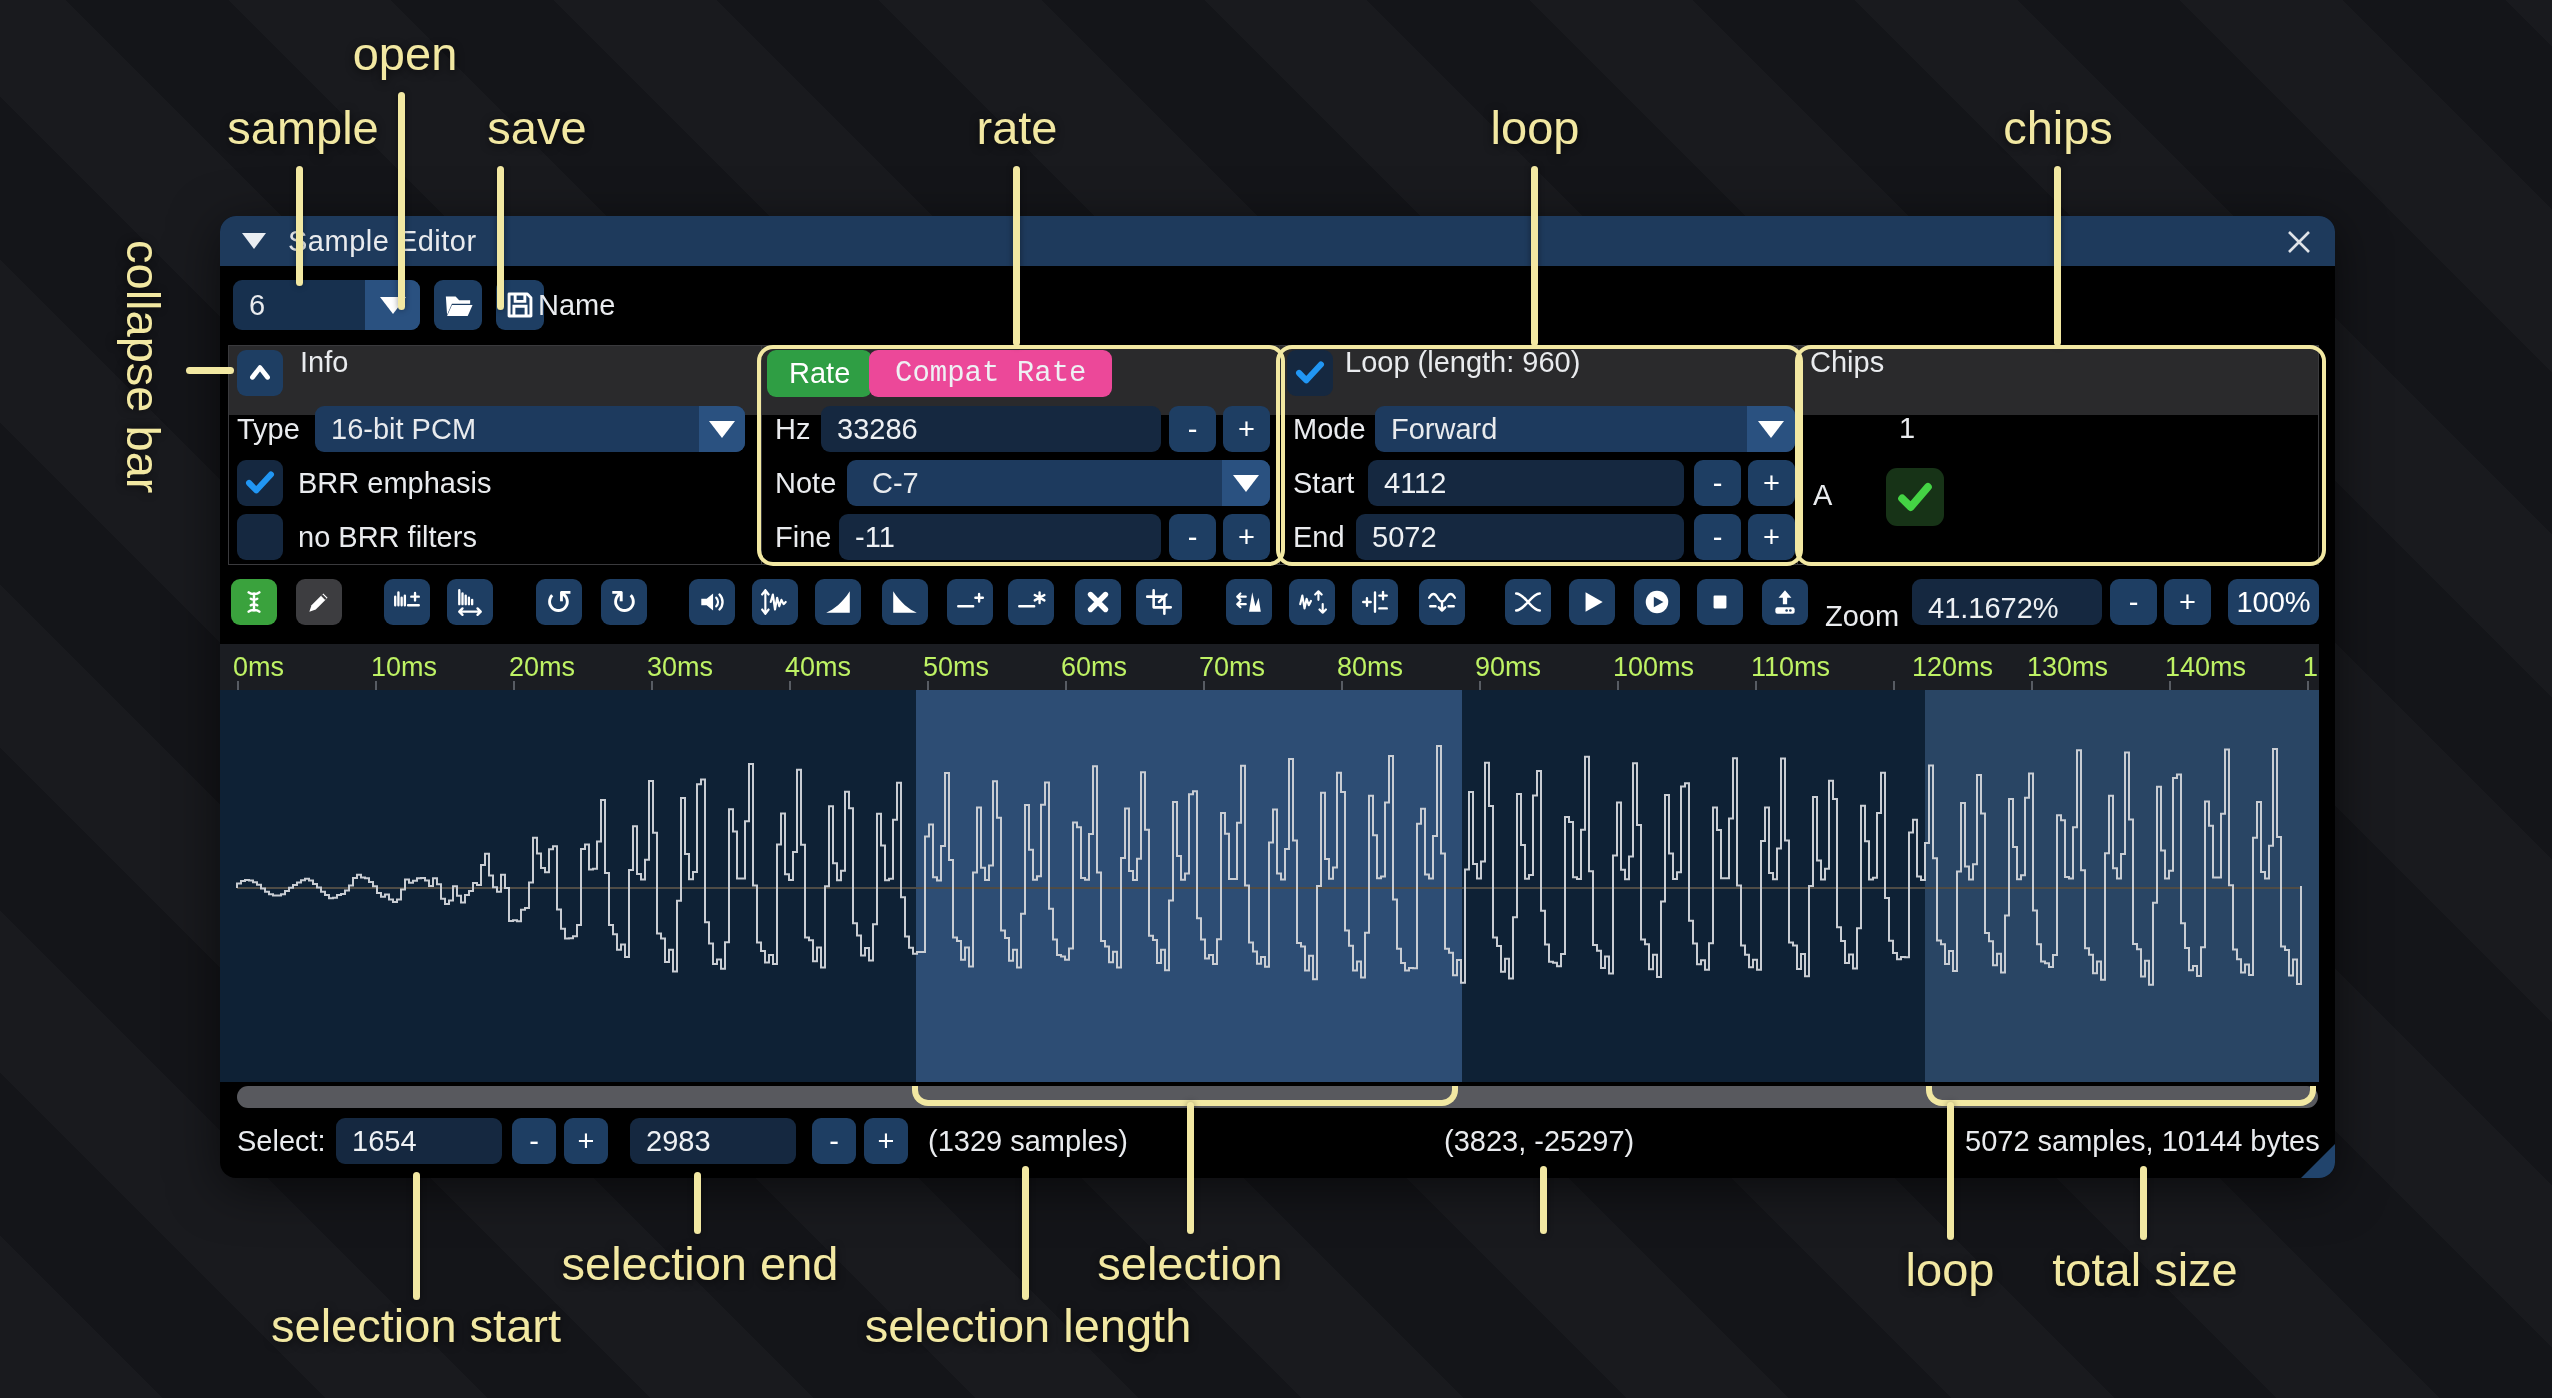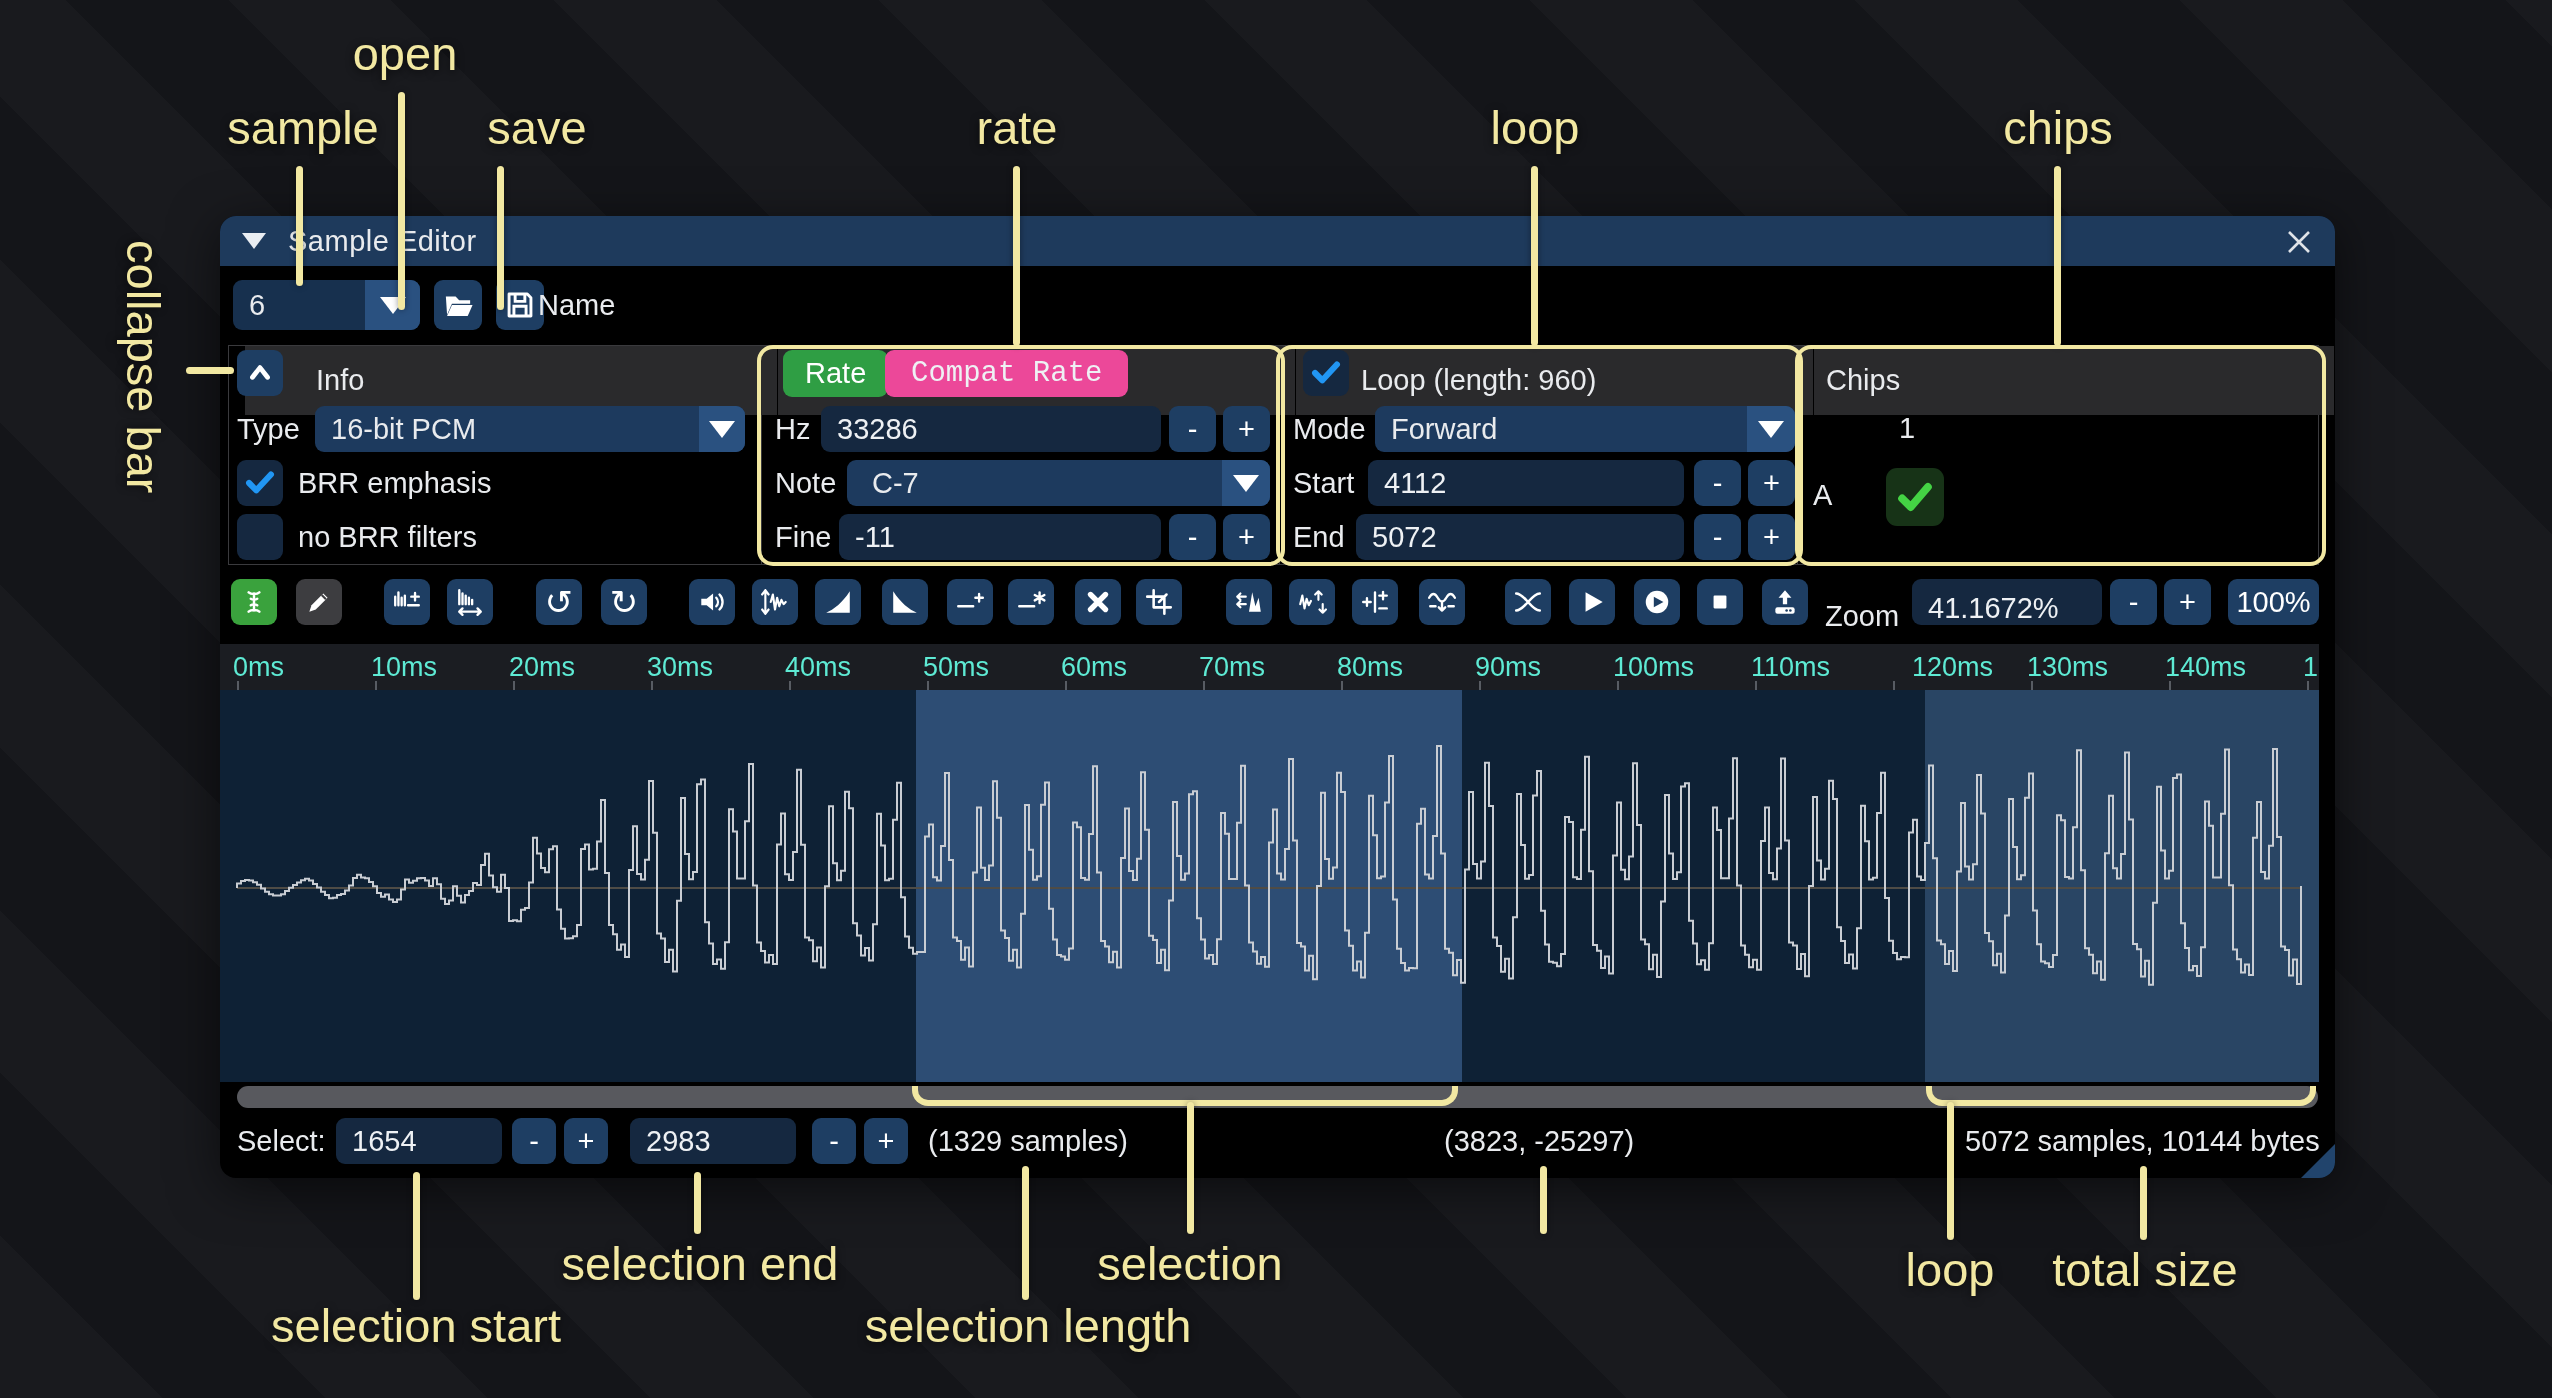--- a/index.html
+++ b/index.html
@@ -20,29 +20,29 @@
   .combo .cval{padding-left:16px;flex:1;}
   .combo .carr-box{height:100%;border-radius:0 9px 9px 0;background:#2a5180;display:flex;align-items:center;justify-content:center;}
   .carr{width:0;height:0;border-left:13px solid transparent;border-right:13px solid transparent;border-top:17px solid #fff;}
   .bbtn{position:absolute;background:#1e3e63;border:none;border-radius:9px;display:flex;align-items:center;justify-content:center;cursor:pointer;padding:0;}
   .sbtn{position:absolute;background:#1e3e63;border:none;border-radius:9px;color:#fff;font-size:29px;display:flex;align-items:center;justify-content:center;cursor:pointer;font-family:inherit;}
   .cb{position:absolute;width:46px;height:46px;background:#152840;border-radius:9px;display:flex;align-items:center;justify-content:center;}
   .label{position:absolute;display:flex;align-items:center;height:46px;}
   
   #panels{position:absolute;left:8px;top:129px;width:2091px;height:220px;border:1px solid #3a3a3d;box-sizing:border-box;}
   .pcol{position:absolute;top:0;height:218px;border-right:1px solid #3a3a3d;box-sizing:border-box;}
-  .phead{position:absolute;left:16px;top:0;width:100%;height:69px;background:#2a2a2c;display:flex;align-items:center;}
+  .phead{position:absolute;left:0;top:0;width:100%;height:69px;background:#2a2a2c;display:flex;}
   
   .tbtn{position:absolute;top:363px;width:46px;height:46px;background:#1e3e63;border:none;border-radius:9px;display:flex;align-items:center;justify-content:center;cursor:pointer;padding:0;}
   .tbtn.green{background:#3aa23d;}
   .tbtn.gray{background:#3d3d40;}
   .tico{color:#fff;font-size:34px;line-height:1;font-family:"DejaVu Sans",sans-serif;}
   
   #ruler{position:absolute;left:0;top:428px;width:2099px;height:46px;background:#1b1d22;overflow:hidden;}
-  .rlabel{position:absolute;top:8px;color:#5eead4;font-size:27px;margin-left:-4px;}
+  .rlabel{position:absolute;top:8px;color:#bef264;font-size:27px;margin-left:-4px;}
   .rtick{position:absolute;bottom:0;width:2px;height:9px;background:#585c63;}
   #wavearea{position:absolute;left:0;top:474px;width:2099px;height:392px;background:#0e2135;overflow:hidden;}
   .region{position:absolute;top:0;height:392px;}
   #wavesvg{position:absolute;left:0;top:0;}
   #scrollbar{position:absolute;left:17px;top:870px;width:2081px;height:22px;background:#58595e;border-radius:11px;}
   
   .stext{position:absolute;top:902px;height:46px;display:flex;align-items:center;}
   #grip{position:absolute;right:0;bottom:0;width:0;height:0;border-left:34px solid transparent;border-bottom:34px solid #21446c;}
   
   .ann{position:absolute;color:#f2e8a2;font-size:47px;font-weight:500;white-space:nowrap;transform:translateX(-50%);text-shadow:0 2px 8px rgba(0,0,0,.65);}

